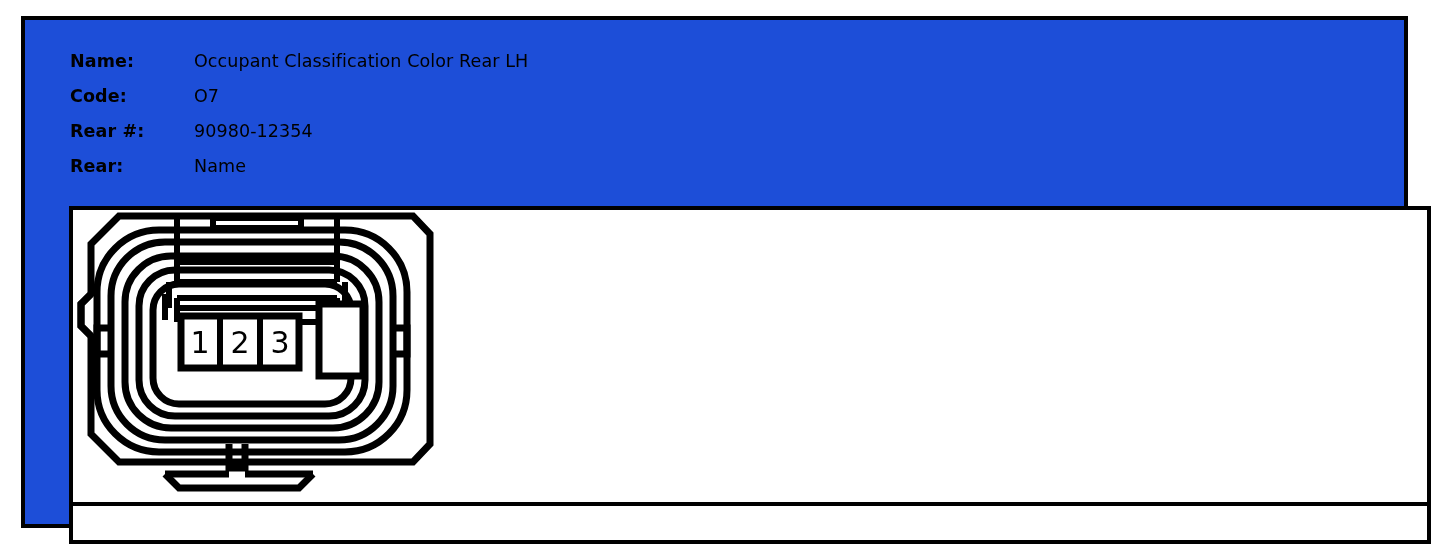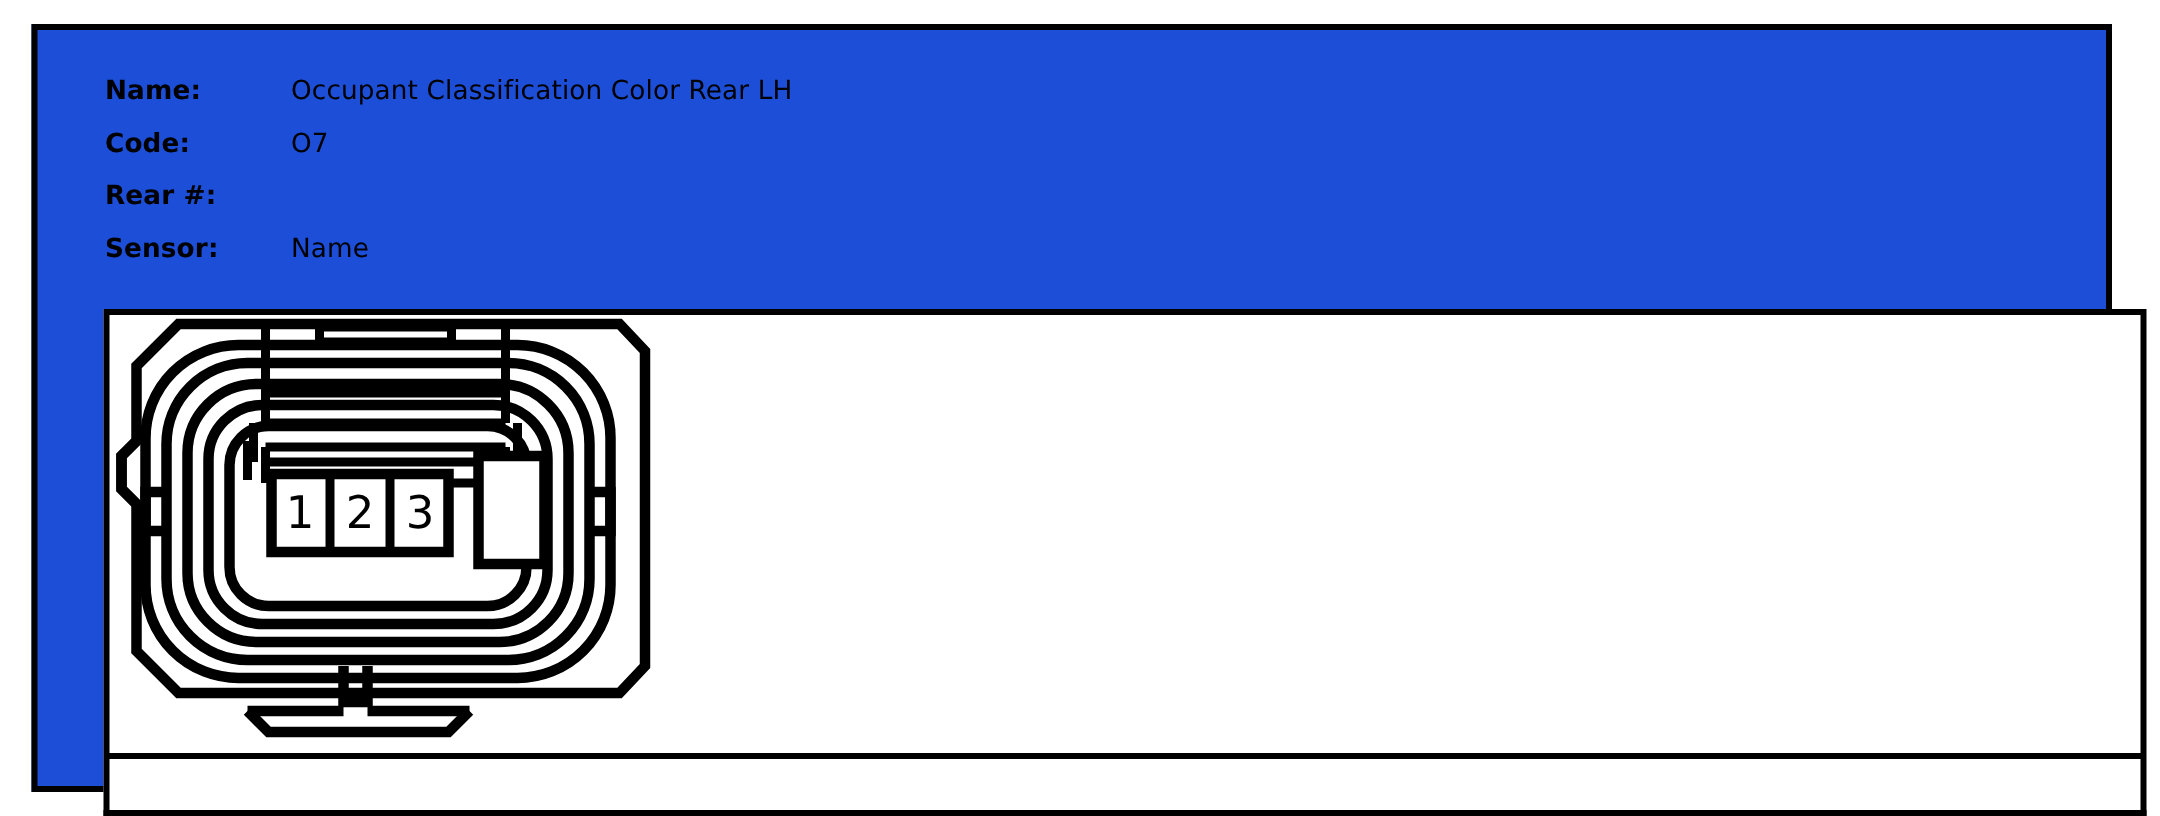--- a/index.html
+++ b/index.html
@@ -122,24 +122,25 @@
         <span class="info-value">Occupant Classification Color Rear LH</span>
       </div>
 
       <div class="info-row">
         <span class="info-label">Code:</span>
         <span class="info-value">O7</span>
       </div>
 
       <div class="info-row">
         <span class="info-label">Rear #:</span>
-      </div>
-
-      <div class="info-row">
-        <span class="info-label">Sensor:</span>
+        <span class="info-value">90980-12354</span>
+      </div>
+
+      <div class="info-row">
+        <span class="info-label">Rear:</span>
         <span class="info-value">Name</span>
       </div>
 
     </div>
 
     <div class="diagram-box">
 
       <div class="connector">
         <svg width="368" height="300" viewBox="0 0 368 300">
 

